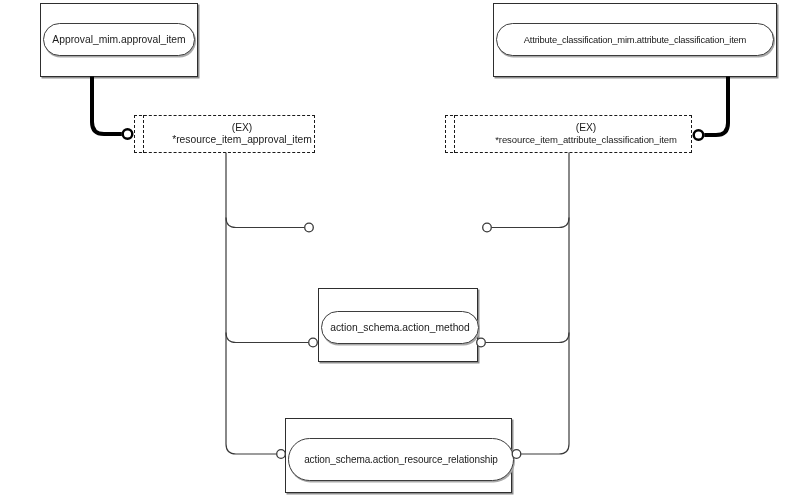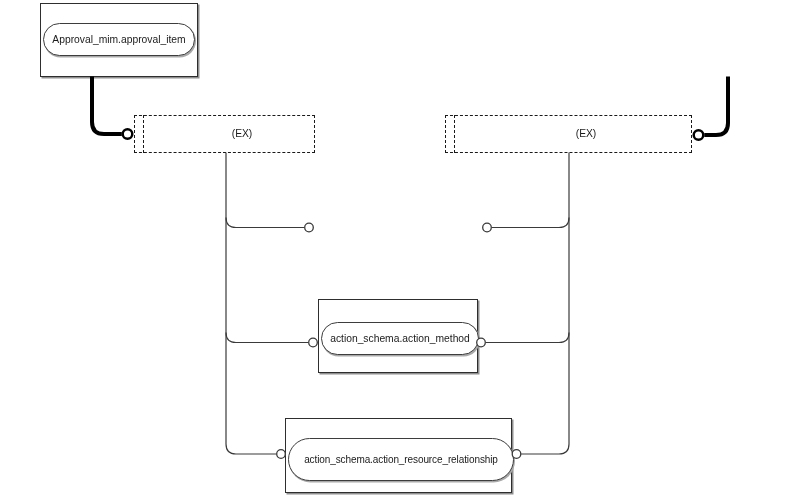--- a/index.html
+++ b/index.html
@@ -58,33 +58,40 @@
     <circle cx="281" cy="454" r="4.3" fill="#ffffff" stroke="#3a3a3a" stroke-width="1.3"></circle>
     <circle cx="516.5" cy="454" r="4.3" fill="#ffffff" stroke="#3a3a3a" stroke-width="1.3"></circle>
   </svg>
 
   <div class="rect" style="left:40px;top:3px;width:158px;height:74px">
     <div class="stadium fs-a" style="left:2px;right:2px;top:19px;height:33px">
       <span>Approval_mim.approval_item</span>
     </div>
   </div>
 
+  <div class="rect" style="left:493px;top:3px;width:284px;height:74px">
+    <div class="stadium fs-b" style="left:2px;right:2px;top:19px;height:33px">
+      <span>Attribute_classification_mim.attribute_classification_item</span>
+    </div>
+  </div>
 
   <div class="dashedbox" style="left:134px;top:115px;width:181px;height:38px">
     <div class="innerline"></div>
     <div class="refline">(EX)</div>
+    <div class="refline">*resource_item_approval_item</div>
   </div>
 
   <div class="dashedbox" style="left:445px;top:115px;width:247px;height:38px">
     <div class="innerline"></div>
     <div class="refline">(EX)</div>
+    <div class="refline small">*resource_item_attribute_classification_item</div>
   </div>
 
 
-  <div class="rect" style="left:318px;top:299px;width:160px;height:74px">
+  <div class="rect" style="left:318px;top:288px;width:160px;height:74px">
     <div class="stadium fs-a" style="left:2px;right:-2px;top:22px;height:33px">
       <span>action_schema.action_method</span>
     </div>
   </div>
 
   <div class="rect" style="left:285px;top:418px;width:227px;height:75px">
     <div class="stadium fs-c" style="left:2px;right:-3px;top:19px;height:43px">
       <span>action_schema.action_resource_relationship</span>
     </div>
   </div>

